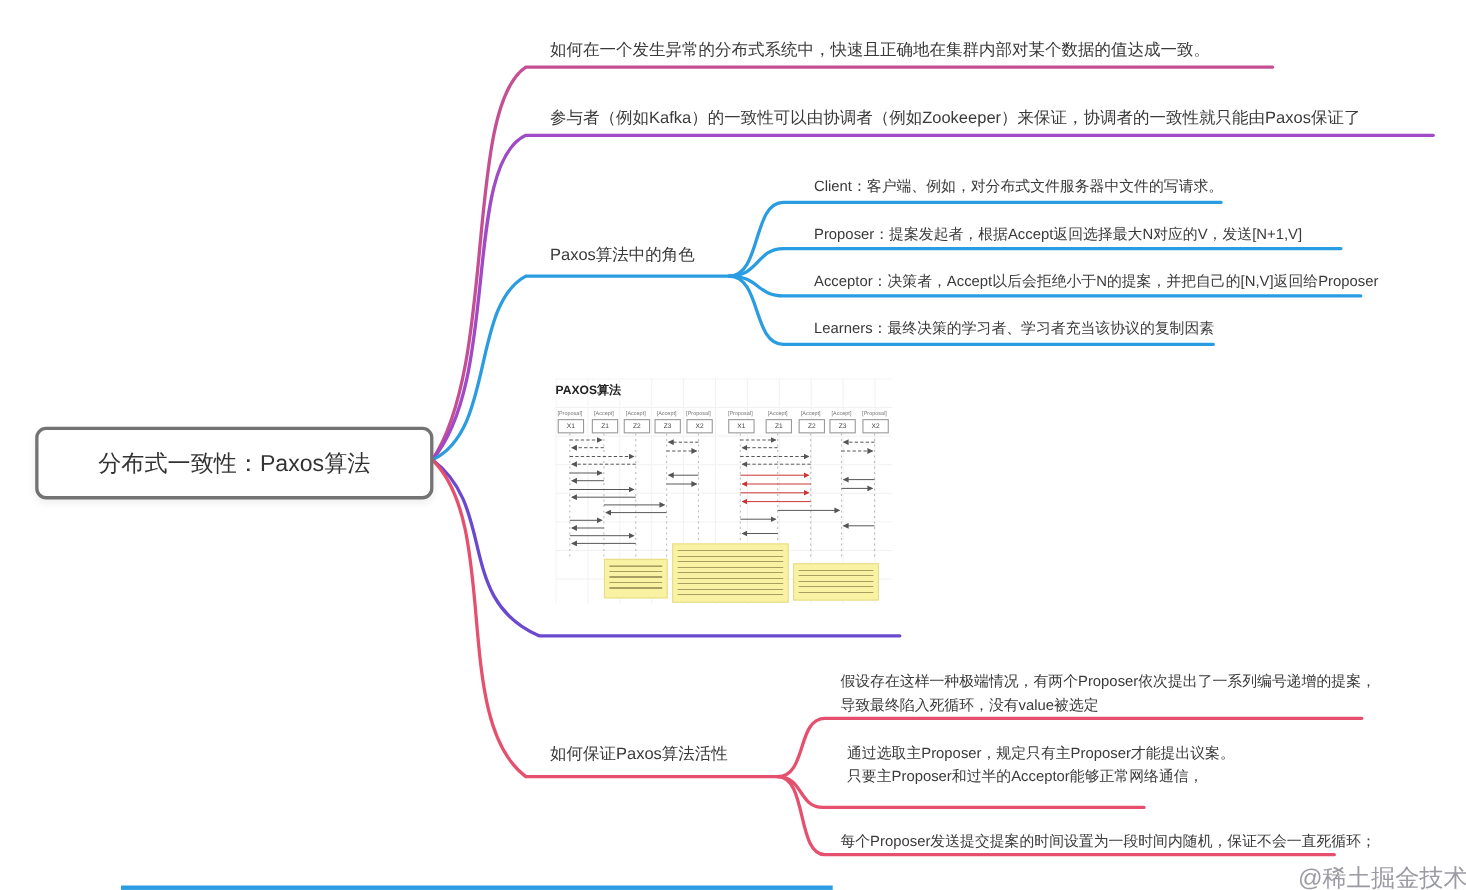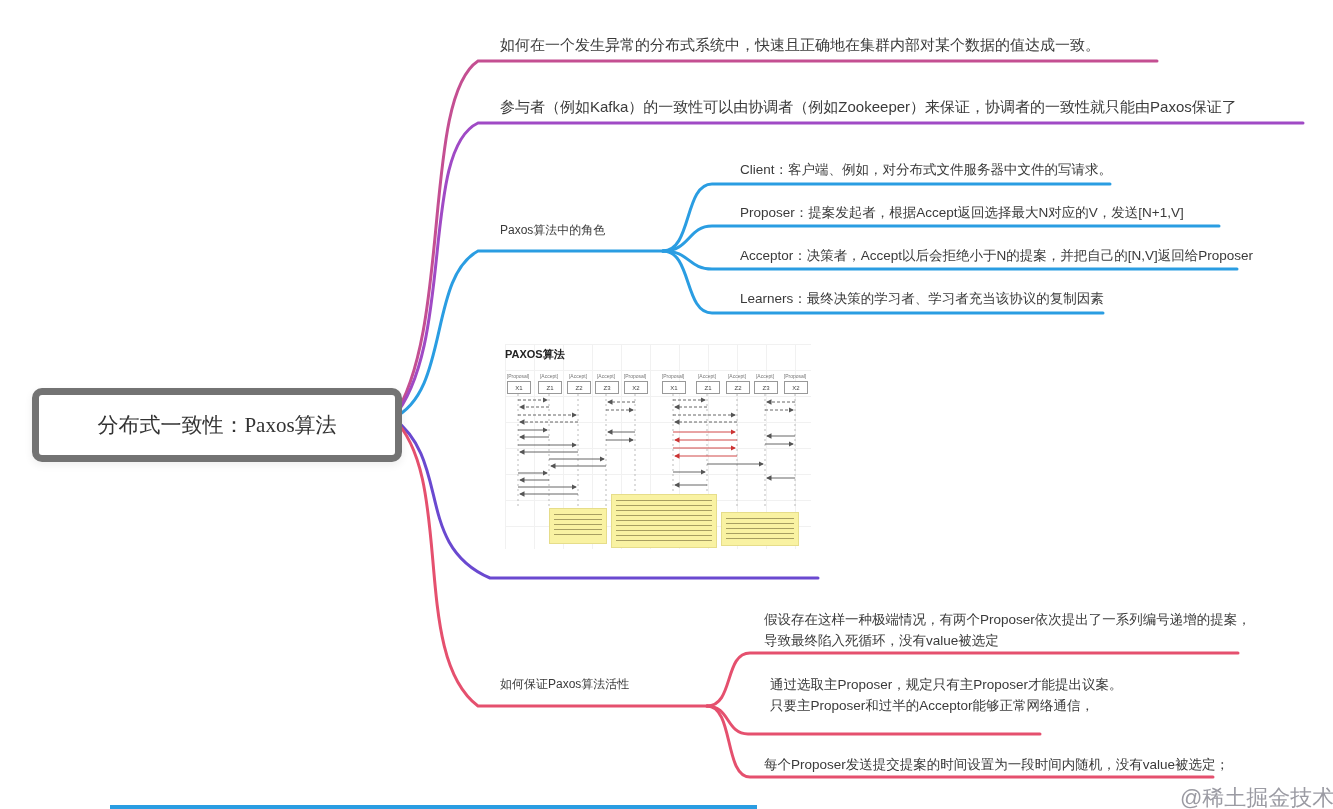--- a/index.html
+++ b/index.html
@@ -5,28 +5,28 @@
   html,body{margin:0;padding:0}
   body{
     width:1333px;height:809px;position:relative;overflow:hidden;
     background:#ffffff;color:#3a3a3a;
     font-family:"Liberation Sans","DejaVu Sans",sans-serif;
   }
   svg.wires{position:absolute;left:0;top:0;z-index:1;pointer-events:none}
   .t{position:absolute;white-space:nowrap;z-index:2}
   .anno{font-size:15px}
   .sub{font-size:13.5px}
-  .branch-label{font-size:12px}
+  .branch-label{font-size:15px}
   .multiline div{white-space:nowrap}
   .root-node{
     position:absolute;left:32px;top:388px;width:356px;height:60px;z-index:3;
-    background:#fff;border:7px solid #737373;border-radius:10px;
+    background:#fff;border:3px solid #737373;border-radius:10px;
     box-shadow:0 3px 8px rgba(0,0,0,.07);
     display:flex;align-items:center;justify-content:center;
-    font-size:21px;color:#333;font-family:Liberation Serif, serif;
+    font-size:21px;color:#333;
   }
   .watermark{left:1180px;top:783px;font-size:22px;color:#9b9ba3}
   
   .mini{
     position:absolute;left:505px;top:344px;width:306px;height:205px;z-index:2;
     background-color:#fff;
     background-image:linear-gradient(#f1f1f1 1px,transparent 1px),
                      linear-gradient(90deg,#f1f1f1 1px,transparent 1px);
     background-size:29px 26px;
   }
@@ -86,21 +86,21 @@
 <div class="t sub multiline" style="left:764px;top:609px;line-height:21px">
   <div>假设存在这样一种极端情况，有两个Proposer依次提出了一系列编号递增的提案，</div>
   <div>导致最终陷入死循环，没有value被选定</div>
 </div>
 
 <div class="t sub multiline" style="left:770px;top:674px;line-height:21px">
   <div>通过选取主Proposer，规定只有主Proposer才能提出议案。</div>
   <div>只要主Proposer和过半的Acceptor能够正常网络通信，</div>
 </div>
 
-<div class="t sub" style="left:764px;top:756px">每个Proposer发送提交提案的时间设置为一段时间内随机，没有value被选定；</div>
+<div class="t sub" style="left:764px;top:756px">每个Proposer发送提交提案的时间设置为一段时间内随机，保证不会一直死循环；</div>
 
 <div class="mini">
   <div class="mini-title">PAXOS算法</div>
 
   <div class="role" style="left:13px">[Proposal]</div>
   <div class="role" style="left:44px">[Accept]</div>
   <div class="role" style="left:73px">[Accept]</div>
   <div class="role" style="left:101px">[Accept]</div>
   <div class="role" style="left:130px">[Proposal]</div>
   <div class="lbox" style="left:13px">X1</div>

